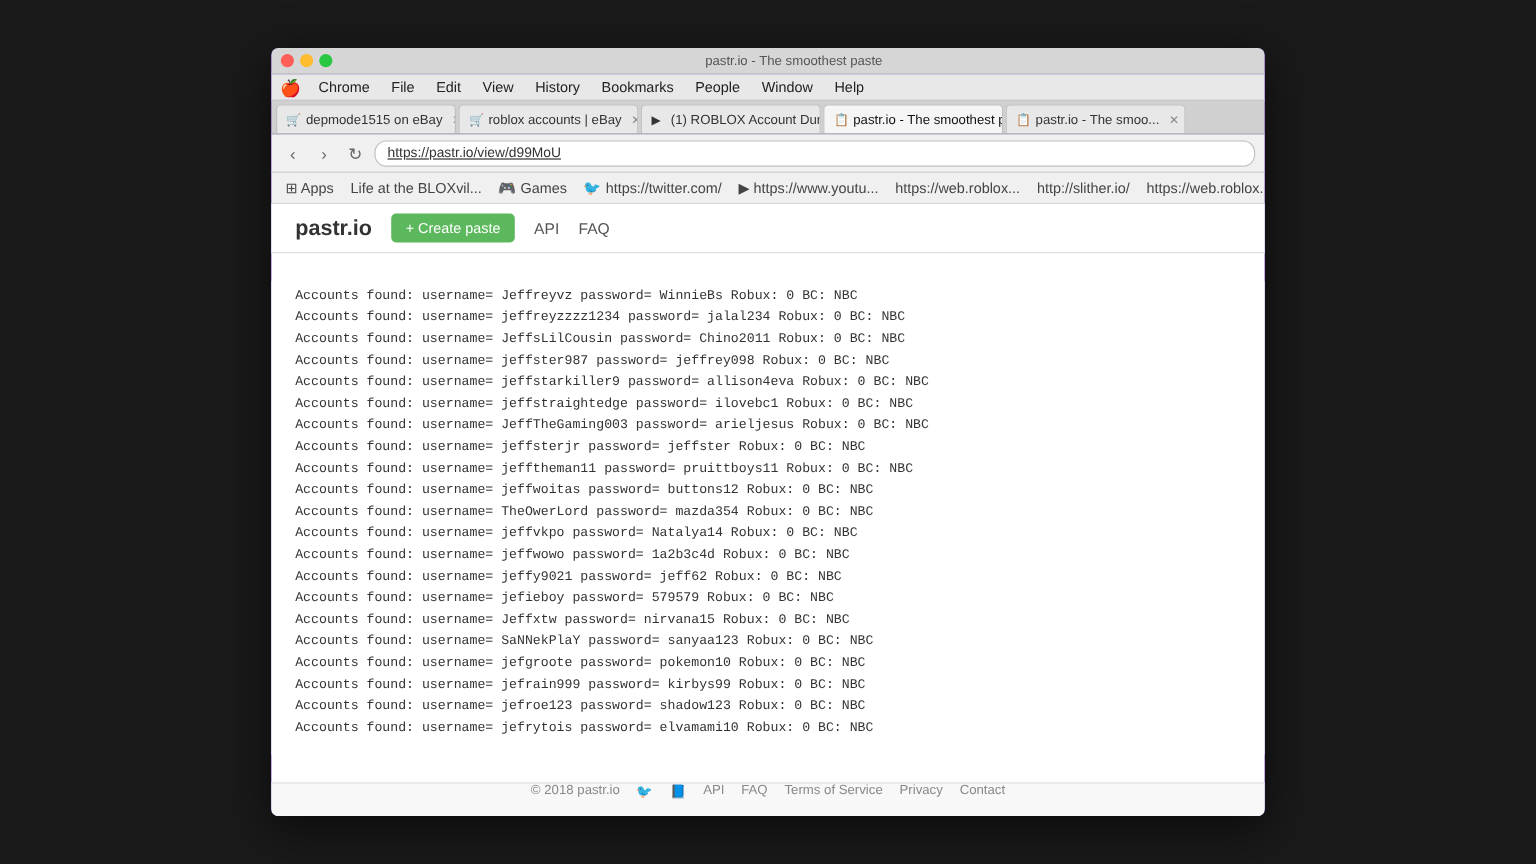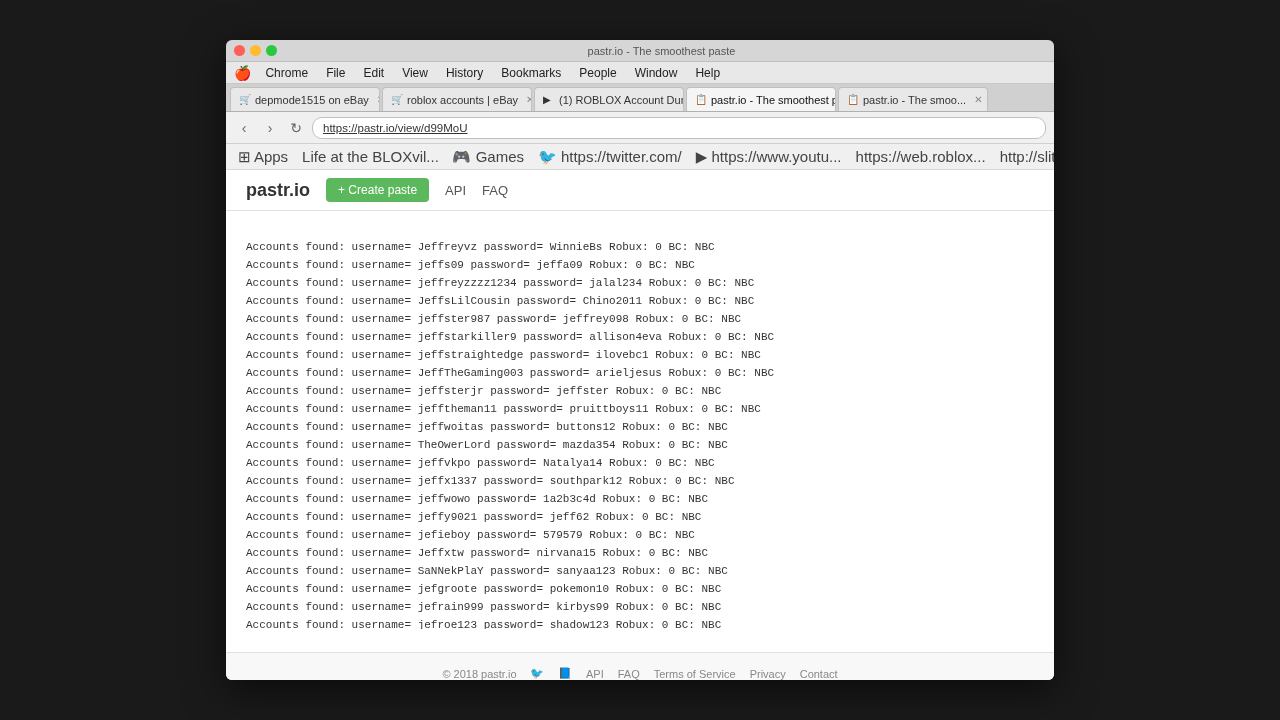--- a/index.html
+++ b/index.html
@@ -137,21 +137,21 @@
     }
     
     .bookmarks-bar {
       height: 26px;
       background: #f0f0f0;
       display: flex;
       align-items: center;
       padding: 0 6px;
       gap: 2px;
       border-bottom: 1px solid #d8d8d8;
-      font-size: 15px;
+      font-size: 12px;
       color: #444;
       overflow: hidden;
     }
     .bm-item {
       padding: 2px 6px;
       white-space: nowrap;
       cursor: pointer;
       display: flex;
       align-items: center;
       gap: 3px;
@@ -211,21 +211,21 @@
       padding: 0.5px 20px;
       line-height: 1.55;
       white-space: nowrap;
     }
     
     .pastr-footer {
       height: 28px;
       background: #f8f8f8;
       border-top: 1px solid #e0e0e0;
       display: flex;
-      align-items: flex-end;
+      align-items: flex-start;
       justify-content: center;
       gap: 14px;
       font-size: 11px;
       color: #888;
     }
     .footer-link { cursor: pointer; }
   </style>
 </head>
 <body>
 
@@ -324,33 +324,31 @@
 
     <div class="pastr-header">
       <div class="pastr-logo">pastr.io</div>
       <button class="create-paste-btn">+ Create paste</button>
       <span class="nav-link">API</span>
       <span class="nav-link">FAQ</span>
     </div>
 
     <div class="paste-content" id="paste-container">
         <div class="paste-line">Accounts found: username= Jeffreyvz password= WinnieBs Robux: 0 BC: NBC</div>
-        <div class="paste-line">Accounts found: username= jeffs09 password= jeffa09 Robux: 0 BC: NBC</div>
         <div class="paste-line">Accounts found: username= jeffreyzzzz1234 password= jalal234 Robux: 0 BC: NBC</div>
         <div class="paste-line">Accounts found: username= JeffsLilCousin password= Chino2011 Robux: 0 BC: NBC</div>
         <div class="paste-line">Accounts found: username= jeffster987 password= jeffrey098 Robux: 0 BC: NBC</div>
         <div class="paste-line">Accounts found: username= jeffstarkiller9 password= allison4eva Robux: 0 BC: NBC</div>
         <div class="paste-line">Accounts found: username= jeffstraightedge password= ilovebc1 Robux: 0 BC: NBC</div>
         <div class="paste-line">Accounts found: username= JeffTheGaming003 password= arieljesus Robux: 0 BC: NBC</div>
         <div class="paste-line">Accounts found: username= jeffsterjr password= jeffster Robux: 0 BC: NBC</div>
         <div class="paste-line">Accounts found: username= jefftheman11 password= pruittboys11 Robux: 0 BC: NBC</div>
         <div class="paste-line">Accounts found: username= jeffwoitas password= buttons12 Robux: 0 BC: NBC</div>
         <div class="paste-line">Accounts found: username= TheOwerLord password= mazda354 Robux: 0 BC: NBC</div>
         <div class="paste-line">Accounts found: username= jeffvkpo password= Natalya14 Robux: 0 BC: NBC</div>
-        <div class="paste-line">Accounts found: username= jeffx1337 password= southpark12 Robux: 0 BC: NBC</div>
         <div class="paste-line">Accounts found: username= jeffwowo password= 1a2b3c4d Robux: 0 BC: NBC</div>
         <div class="paste-line">Accounts found: username= jeffy9021 password= jeff62 Robux: 0 BC: NBC</div>
         <div class="paste-line">Accounts found: username= jefieboy password= 579579 Robux: 0 BC: NBC</div>
         <div class="paste-line">Accounts found: username= Jeffxtw password= nirvana15 Robux: 0 BC: NBC</div>
         <div class="paste-line">Accounts found: username= SaNNekPlaY password= sanyaa123 Robux: 0 BC: NBC</div>
         <div class="paste-line">Accounts found: username= jefgroote password= pokemon10 Robux: 0 BC: NBC</div>
         <div class="paste-line">Accounts found: username= jefrain999 password= kirbys99 Robux: 0 BC: NBC</div>
         <div class="paste-line">Accounts found: username= jefroe123 password= shadow123 Robux: 0 BC: NBC</div>
         <div class="paste-line">Accounts found: username= jefrytois password= elvamami10 Robux: 0 BC: NBC</div>
       </div>

